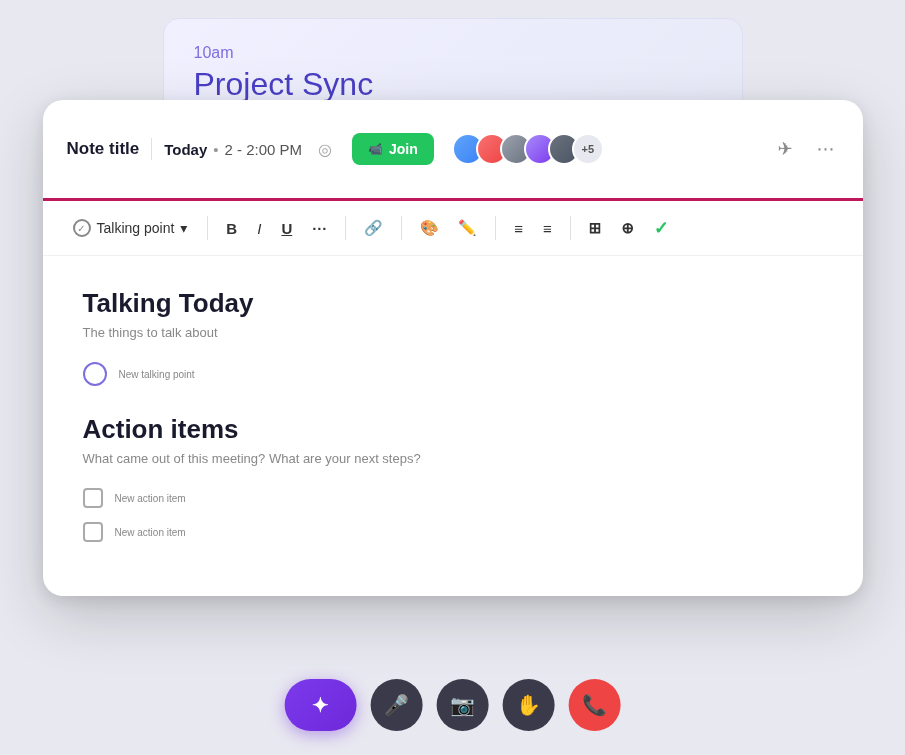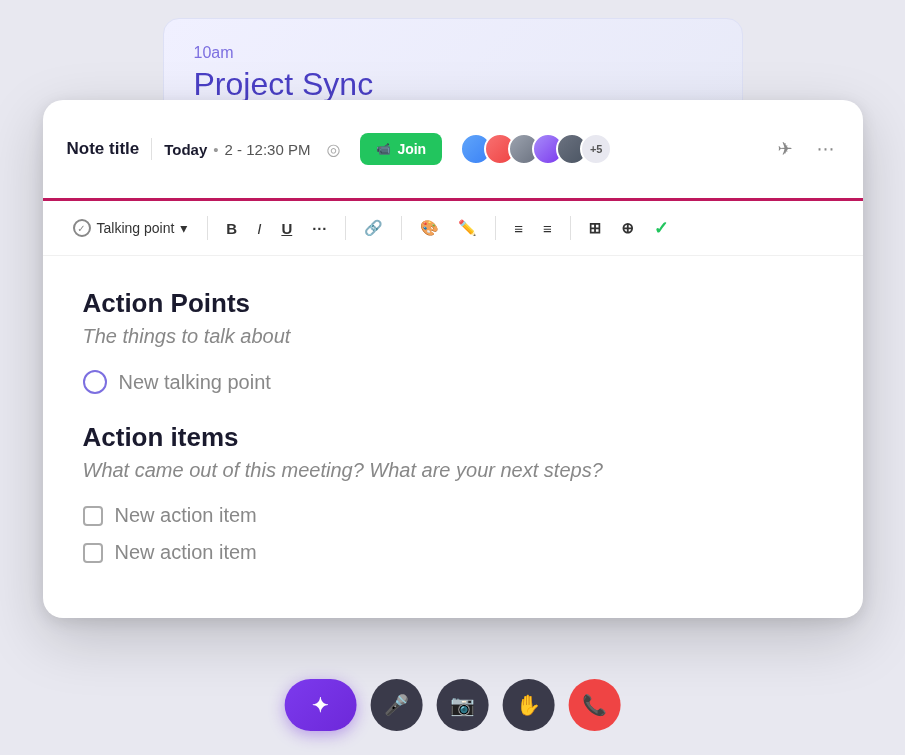--- a/index.html
+++ b/index.html
@@ -253,24 +253,23 @@
     }
 
     .section-heading {
       font-size: 26px;
       font-weight: 800;
       color: #1a1a2e;
       margin-bottom: 6px;
     }
 
     .section-subtitle {
-      font-size: 20px;
+      font-size: 13px;
       color: #888;
       margin-bottom: 22px;
-      font-style: italic;
     }
 
     .talking-point-item {
       display: flex;
       align-items: center;
       gap: 12px;
       margin-bottom: 14px;
     }
 
     .circle-btn {
@@ -280,21 +279,21 @@
       border: 2px solid #7c6fe0;
       background: white;
       flex-shrink: 0;
       cursor: pointer;
       display: flex;
       align-items: center;
       justify-content: center;
     }
 
     .item-text {
-      font-size: 20px;
+      font-size: 10px;
       color: #888;
     }
 
     .action-section {
       margin-top: 28px;
     }
 
     .checkbox-item {
       display: flex;
       align-items: center;
@@ -380,21 +379,21 @@
 </div>
 
 <div class="main-card">
 
   <div class="header-bar">
     <span class="note-title">Note title</span>
     <div class="divider-line"></div>
     <div class="date-info">
       <span class="date-today">Today</span>
       <span class="dot">•</span>
-      <span class="time-range">2 - 12:30 PM</span>
+      <span class="time-range">2 - 2:00 PM</span>
     </div>
     <span class="target-icon">◎</span>
 
     <button class="join-btn">
       <span class="join-btn-icon">📹</span>
       <span>Join</span>
     </button>
 
     <div class="avatars-group">
       <div class="avatar av1"></div>
@@ -440,21 +439,21 @@
     <button class="tb-btn">≡</button>
     <div class="toolbar-sep"></div>
     <button class="tb-btn">⊞</button>
     <button class="tb-btn">⊕</button>
     <button class="tb-btn tb-btn-green">✓</button>
   </div>
 
   <div class="content-area">
 
     <div>
-      <h2 class="section-heading">Action Points</h2>
+      <h2 class="section-heading">Talking Today</h2>
       <p class="section-subtitle">The things to talk about</p>
 
       <div class="talking-point-item">
         <button class="circle-btn"></button>
         <span class="item-text">New talking point</span>
       </div>
     </div>
 
     <div class="action-section">
       <h2 class="section-heading">Action items</h2>

